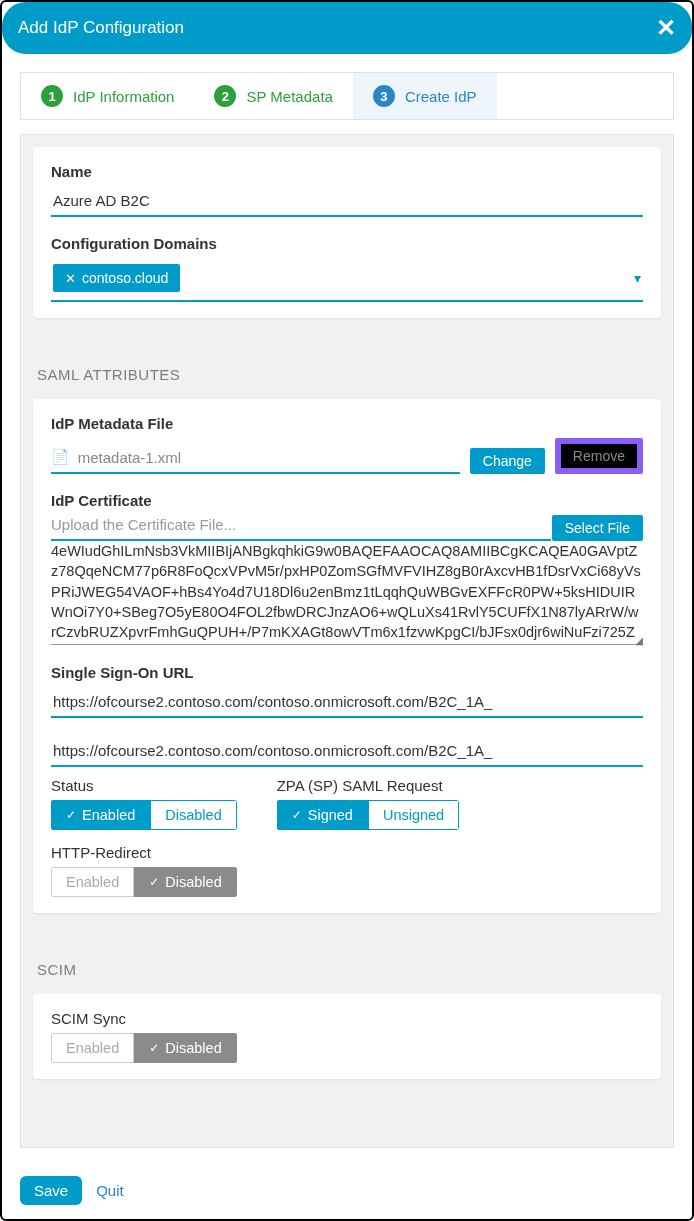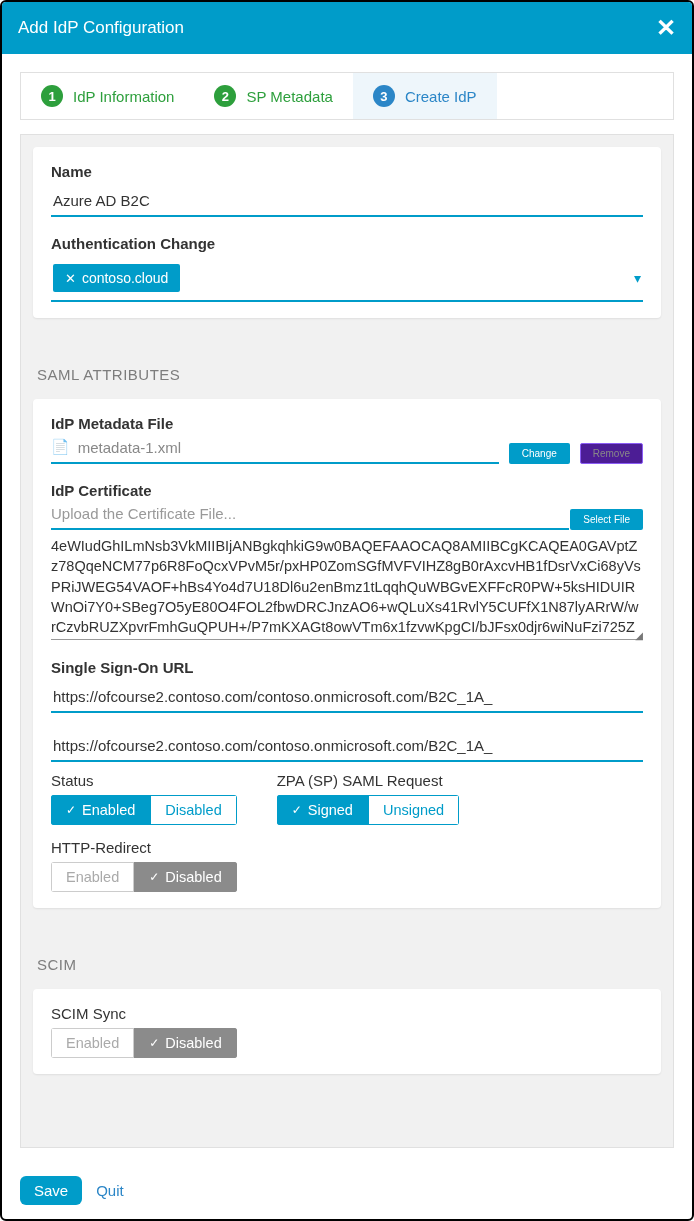--- a/index.html
+++ b/index.html
@@ -1,43 +1,43 @@
 <!DOCTYPE html>
 <html><head>
 <meta charset="utf-8">
 <style>
 * { box-sizing: border-box; margin: 0; padding: 0; font-family: -apple-system, BlinkMacSystemFont, "Segoe UI", Arial, sans-serif; }
 body { background: #fff; width: 694px; height: 1221px; border: 2px solid #000; border-radius: 6px; overflow: hidden; display: flex; flex-direction: column; }
-.titlebar { background: #009CC9; color: #fff; padding: 12px 16px; display: flex; justify-content: space-between; align-items: center; font-size: 17px; }
+.titlebar { background: #009CC9; color: #fff; padding: 12px 16px; display: flex; justify-content: space-between; align-items: center; font-size: 17px; border-radius: 24px; }
 .close-x { font-size: 24px; font-weight: bold; cursor: pointer; }
 .content { flex: 1; background: #fff; padding: 18px; display: flex; flex-direction: column; overflow: auto; }
 .steps { border: 1px solid #e0e0e0; display: flex; background: #fff; margin-bottom: 14px; }
 .step { display: flex; align-items: center; padding: 12px 20px; gap: 10px; color: #2D9F3C; }
 .step.active { background: #eef6fb; color: #2b86c7; }
 .step-num { width: 22px; height: 22px; border-radius: 50%; background: #2D9F3C; color: #fff; display: flex; align-items: center; justify-content: center; font-size: 13px; font-weight: bold; }
 .step.active .step-num { background: #2b86c7; }
 .step-label { font-size: 15px; }
 .panel { background: #f1f1f1; border: 1px solid #e0e0e0; padding: 12px; flex: 1; display: flex; flex-direction: column; gap: 14px; }
 .card { background: #fff; border-radius: 4px; padding: 16px 18px; box-shadow: 0 1px 2px rgba(0,0,0,0.08); }
 .section-label { color: #7d7d7d; font-size: 15px; letter-spacing: 0.5px; padding: 6px 4px 2px 4px; margin-top: 28px; }
 .field-label { color: #333; font-size: 15px; font-weight: 600; margin-bottom: 6px; }
 .text-input { width: 100%; border: none; border-bottom: 2px solid #009CC9; font-size: 15px; padding: 6px 2px; color: #333; outline: none; background: transparent; }
 .domain-box { border-bottom: 2px solid #009CC9; padding: 6px 2px 8px 2px; display: flex; align-items: center; justify-content: space-between; }
 .chip { background: #009CC9; color: #fff; padding: 6px 12px; border-radius: 2px; display: inline-flex; align-items: center; gap: 6px; font-size: 14px; }
 .chip-x { font-size: 13px; }
 .chevron { color: #009CC9; font-size: 14px; }
 .file-row { display: flex; align-items: flex-end; gap: 10px; }
 .file-line { flex: 1; display: flex; align-items: center; gap: 8px; border-bottom: 2px solid #009CC9; padding-bottom: 6px; color: #888; font-size: 15px; }
 .file-icon { color: #333; font-size: 15px; }
-.btn { padding: 4px 12px; font-size: 10px; border-radius: 2px; border: 1px solid transparent; cursor: pointer; }
+.btn { padding: 4px 12px; font-size: 14px; border-radius: 2px; border: 1px solid transparent; cursor: pointer; }
 .btn-primary { background: #009CC9; color: #fff; }
-.btn-muted { background: #4c1d95; color: #888; border: 1px solid #8b5cf6; }
+.btn-muted { background: #000000; color: #888; border: 6px solid #8b5cf6; }
 .cert-row { display: flex; align-items: flex-end; gap: 1px; }
 .cert-placeholder { flex: 1; border-bottom: 2px solid #009CC9; padding-bottom: 6px; color: #999; font-size: 15px; }
-.cert-block { font-family: Arial, sans-serif; font-size: 14.5px; color: #333; line-height: 1.4; margin-top: 6px; border-bottom: 1px solid #999; padding-bottom: 2px; word-break: break-all; white-space: pre-wrap; }
+.cert-block { font-family: Arial, sans-serif; font-size: 14.5px; color: #333; line-height: 1.4; border-bottom: 1px solid #999; padding-bottom: 2px; word-break: break-all; white-space: pre-wrap; }
 .resize-handle { text-align: right; color: #777; font-size: 10px; margin-top: -10px; }
 .spacer { height: 18px; }
 .toggle-row { display: flex; gap: 40px; margin-top: 10px; }
 .toggle-group-label { font-weight: 400; font-size: 15px; color: #333; margin-bottom: 6px; }
 .segmented { display: inline-flex; border-radius: 3px; overflow: hidden; }
 .seg { padding: 6px 14px; font-size: 14.5px; border: 1px solid; display: inline-flex; align-items: center; gap: 6px; }
 .seg-on-blue { background: #009CC9; color: #fff; border-color: #009CC9; }
 .seg-off-blue { background: #fff; color: #009CC9; border-color: #009CC9; }
 .seg-off-grey-light { background: #fff; color: #aaa; border-color: #ccc; }
 .seg-on-grey { background: #8b8b8b; color: #fff; border-color: #8b8b8b; }
@@ -70,21 +70,21 @@
       <span class="step-label">Create IdP</span>
     </div>
   </div>
 
   <div class="panel">
 
     <div class="card">
       <div class="field-label">Name</div>
       <input class="text-input" value="Azure AD B2C" style="">
       <div class="spacer"></div>
-      <div class="field-label">Authentication Change</div>
+      <div class="field-label">Configuration Domains</div>
       <div class="domain-box">
         <span class="chip">
           <span class="chip-x">✕</span>
           <span>contoso.cloud</span>
         </span>
         <span class="chevron">▾</span>
       </div>
     </div>
 
     <div class="section-label">SAML ATTRIBUTES</div>

